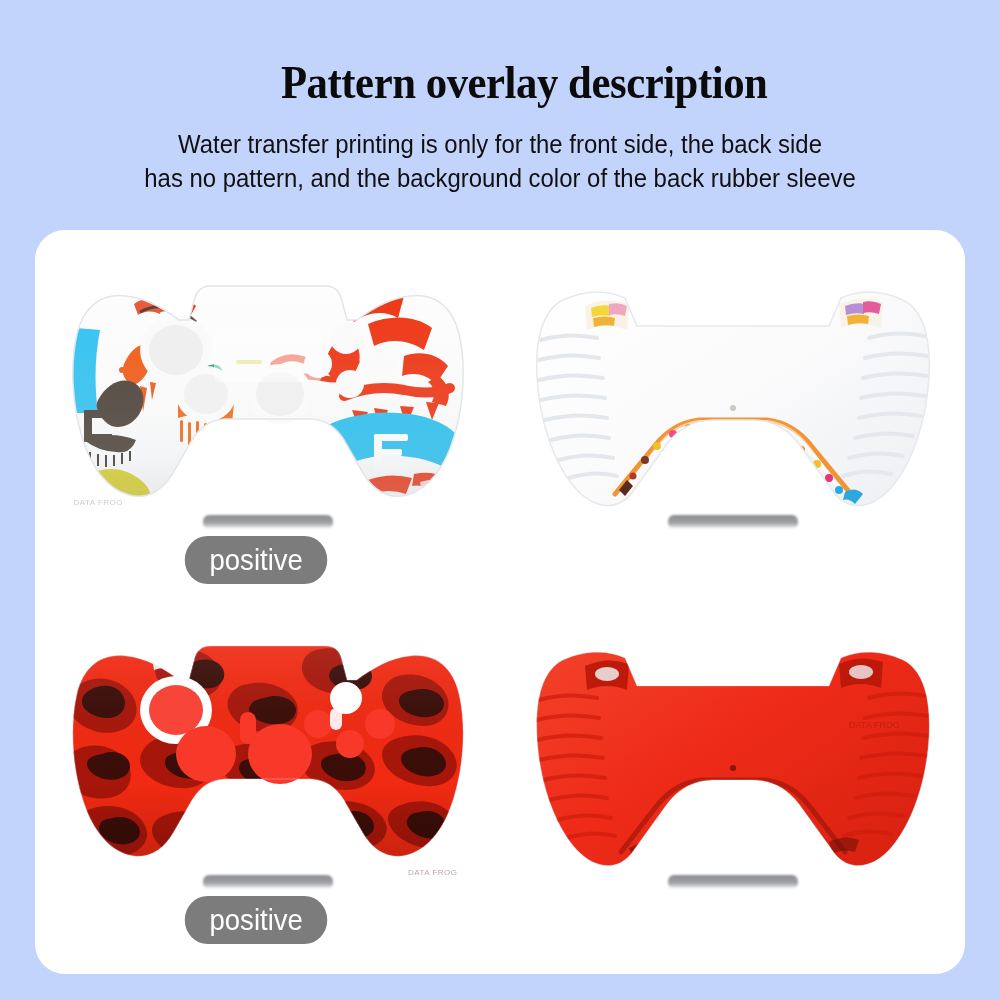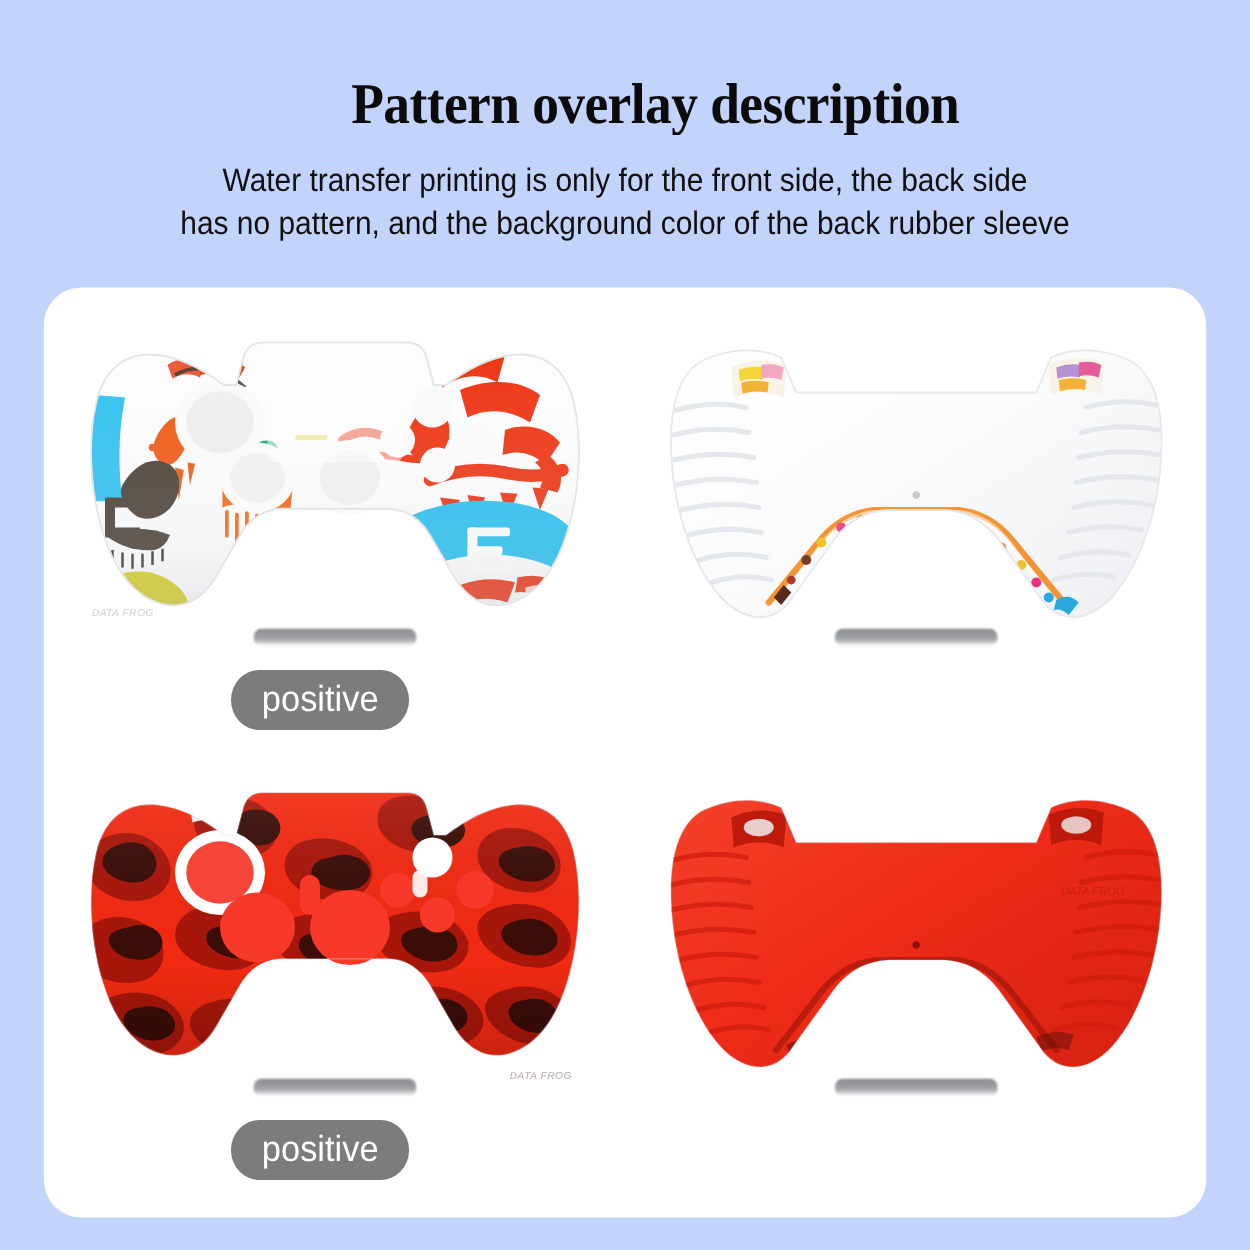--- a/index.html
+++ b/index.html
@@ -51,21 +51,21 @@
   .grid{
     position:absolute;left:0;top:0;width:100%;height:100%;
   }
   .cell{position:absolute;}
   .cell.r0{top:18px;height:360px;}
   .cell.r1{top:378px;height:360px;}
   .cell.c0{left:0px;width:465px;}
   .cell.c1{left:465px;width:465px;}
 
   .stage{
-    position:absolute;left:0;top:0;width:465px;height:275px;font-style:italic;
+    position:absolute;left:0;top:12px;width:465px;height:275px;
   }
   .pad-wrap{
     position:absolute;left:50%;top:8px;
     width:400px;height:255px;margin-left:-200px;
   }
 
   .badge{
     position:absolute;top:288px;
     height:48px;border-radius:24px;
     background:#7c7c7c;

